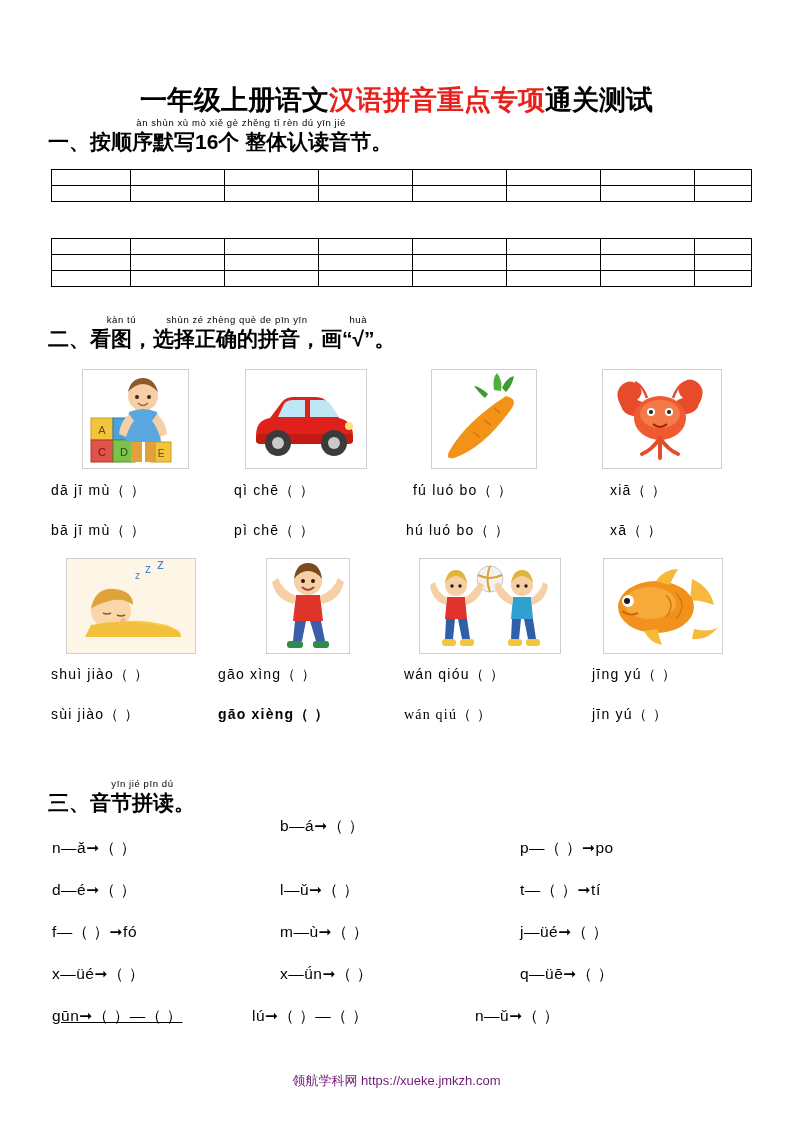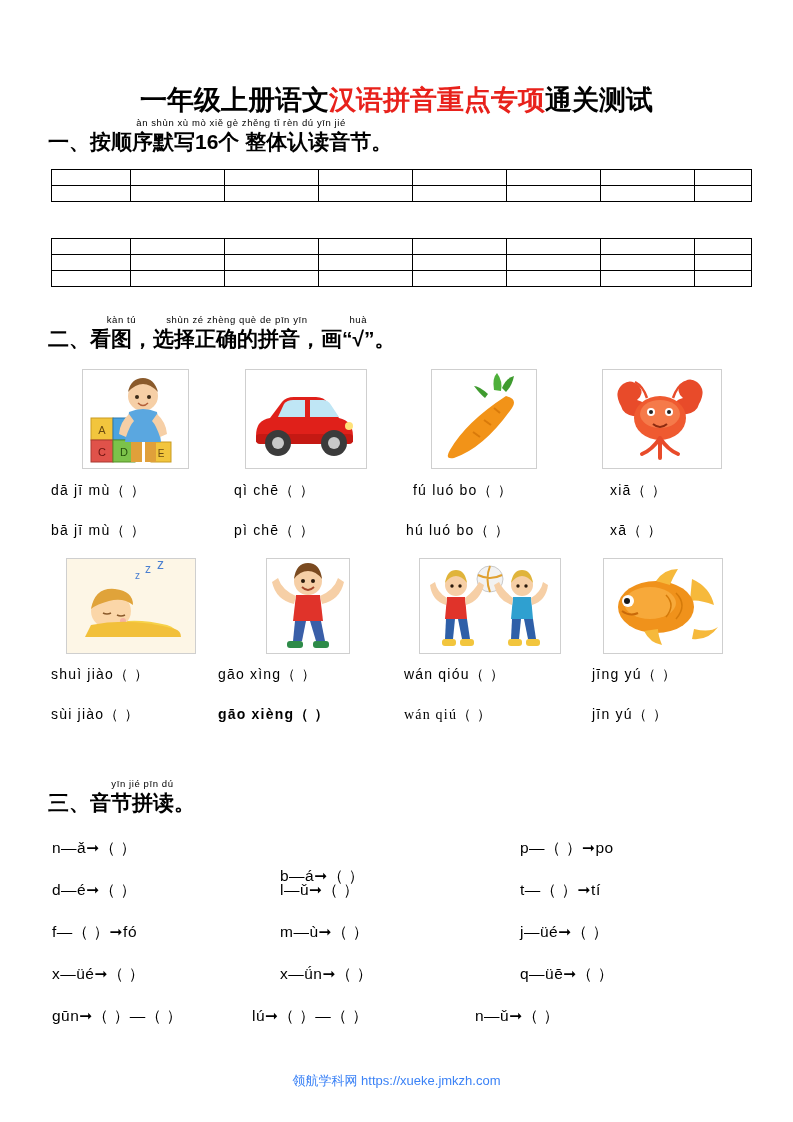--- a/index.html
+++ b/index.html
@@ -101,21 +101,21 @@
   }
 
   
   .footer {
     position: absolute;
     left: 0; top: 1072px;
     width: 793px;
     text-align: center;
     font-family: "Liberation Sans", sans-serif;
     font-size: 13px;
-    color: #3b82f6;
+    color: #701a75;
     white-space: nowrap;
   }
 </style>
 </head>
 <body>
 
 <div class="page">
 
   <div class="title">
     <span>一年级上册语文</span><span class="red">汉语拼音重点专项</span><span>通关测试</span>
@@ -362,34 +362,34 @@
   <div class="pyline" style="left:51px; top:706px;">sùi jiào（    ）</div>
   <div class="pyline" style="left:218px; top:706px;font-weight:bold;">gāo xièng（    ）</div>
   <div class="pyline" style="left:404px; top:706px;font-family:Liberation Serif, serif;">wán qiú（     ）</div>
   <div class="pyline" style="left:592px; top:706px;">jīn yú（     ）</div>
 
   <div class="sec-head" style="left:48px; top:789px;">
     <span>三、</span><span class="ruby-wrap"><span class="ruby-top">yīn jié pīn dú</span><span>音节拼读。</span></span>
   </div>
 
   <div class="q3line" style="left:52px; top:838px;">n—ǎ➞（        ）</div>
-  <div class="q3line" style="left:280px; top:866px;">b—á➞（        ）</div>
+  <div class="q3line" style="left:280px; top:816px;">b—á➞（        ）</div>
   <div class="q3line" style="left:520px; top:838px;">p—（        ）➞po</div>
 
   <div class="q3line" style="left:52px; top:880px;">d—é➞（        ）</div>
   <div class="q3line" style="left:280px; top:880px;">l—ǔ➞（        ）</div>
   <div class="q3line" style="left:520px; top:880px;">t—（        ）➞tí</div>
 
   <div class="q3line" style="left:52px; top:922px;">f—（        ）➞fó</div>
   <div class="q3line" style="left:280px; top:922px;">m—ù➞（        ）</div>
   <div class="q3line" style="left:520px; top:922px;">j—üé➞（        ）</div>
 
   <div class="q3line" style="left:52px; top:964px;">x—üé➞（        ）</div>
   <div class="q3line" style="left:280px; top:964px;">x—ǘn➞（        ）</div>
   <div class="q3line" style="left:520px; top:964px;">q—üē➞（        ）</div>
 
-  <div class="q3line" style="left:52px; top:1006px;">gūn➞（     ）—（      ）</div>
+  <div class="q3line" style="left:52px; top:1006px;text-decoration:underline;">gūn➞（     ）—（      ）</div>
   <div class="q3line" style="left:252px; top:1006px;">lú➞（       ）—（     ）</div>
   <div class="q3line" style="left:475px; top:1006px;">n—ǔ➞（       ）</div>
 
   <div class="footer">领航学科网 https://xueke.jmkzh.com</div>
 
 </div>
 
 </body></html>

